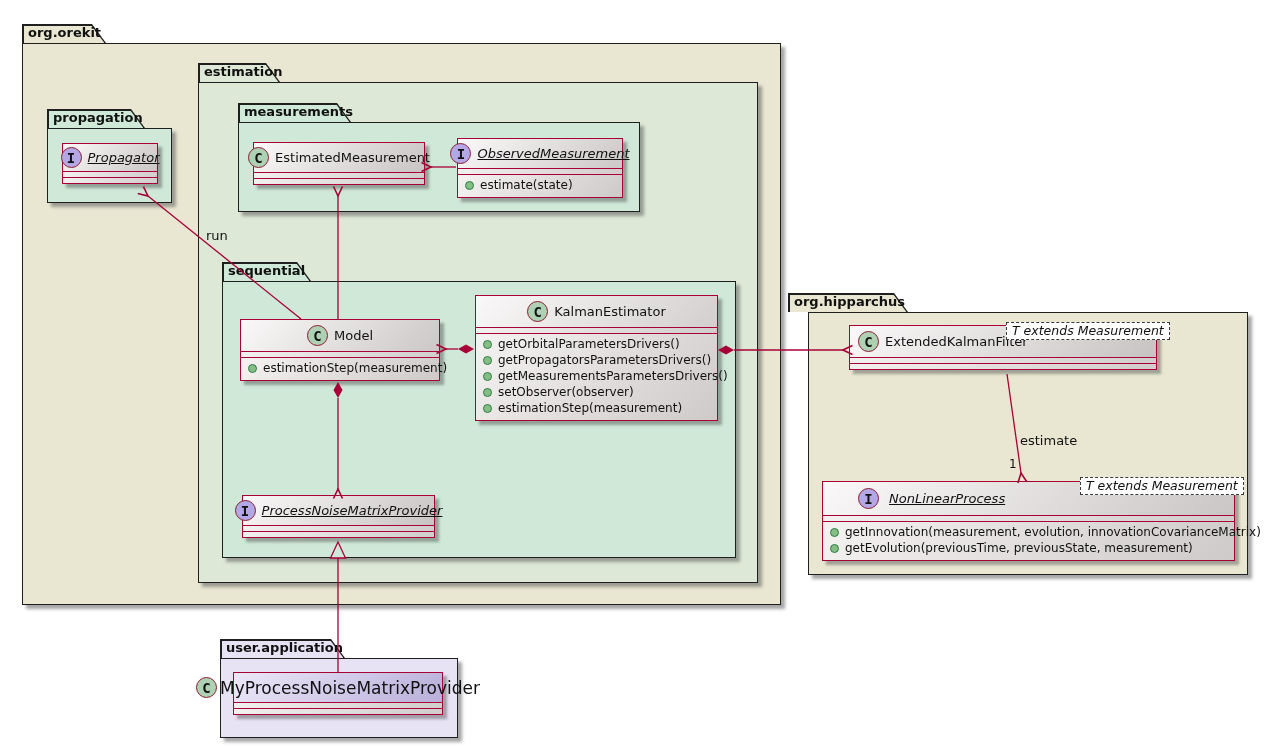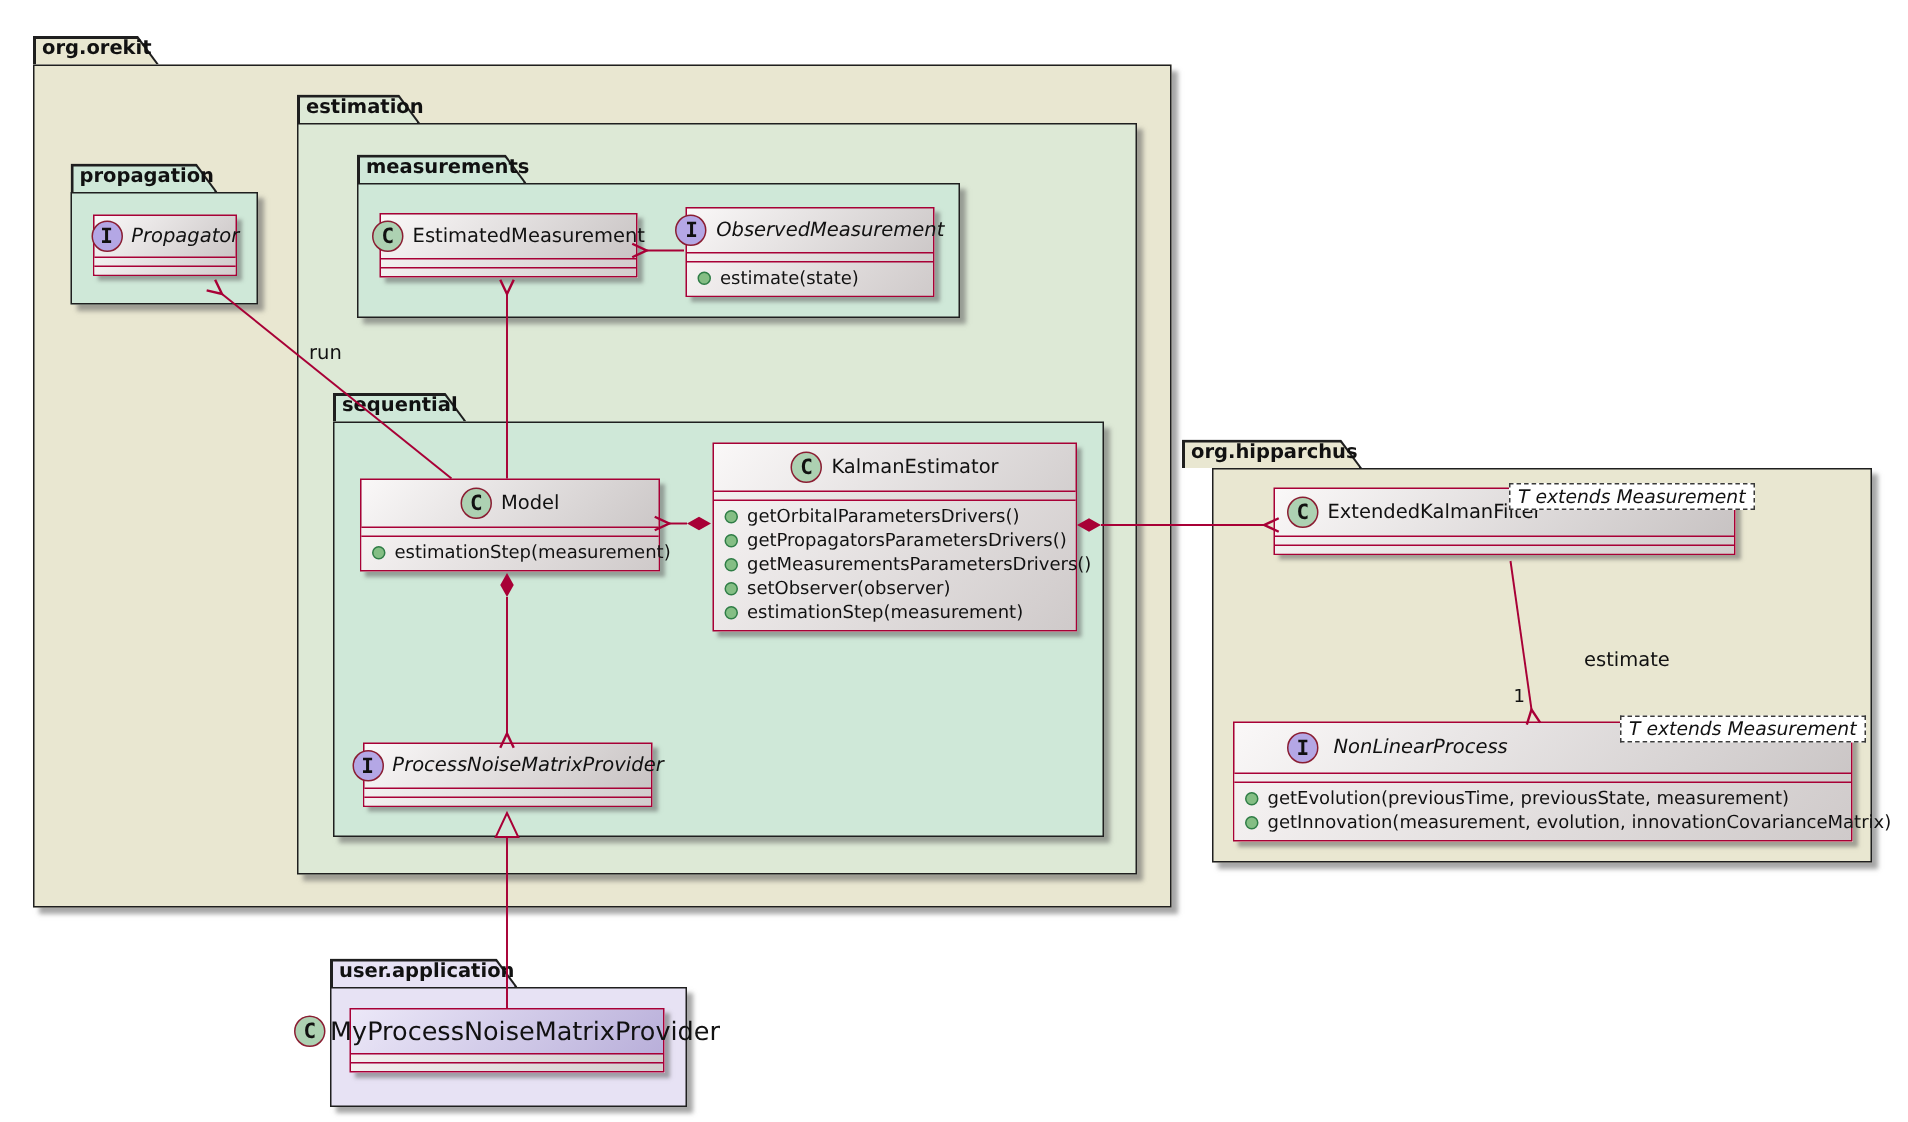--- a/index.html
+++ b/index.html
@@ -34,21 +34,21 @@
   .circ{
     width:21px;height:21px;border-radius:50%;flex:none;
     display:flex;align-items:center;justify-content:center;
     font-family:"DejaVu Sans Mono","Liberation Mono",monospace;
     font-weight:bold;font-size:14px;color:#111;border:1.4px solid #8a1d32;
     box-sizing:border-box;
   }
   .circ.kind-c{background:#ADD1B2;}
   .circ.kind-i{background:#B4A7E5;}
   .uname{font-size:13px;white-space:nowrap;}
-  .uname.it{font-style:italic;}
+  .uname.it{font-style:italic;text-decoration:underline;}
   .comp{height:5px;border-top:1.3px solid #A80036;
     background:linear-gradient(135deg,#f3f0f0,#d2cdcd);}
   .methods{border-top:1.3px solid #A80036;padding:3px 6px 4px 7px;
     display:flex;flex-direction:column;gap:1px;
     background:linear-gradient(135deg,#f5f2f2,#cfcaca);}
   .mrow{display:flex;align-items:center;gap:6px;font-size:12px;line-height:15px;white-space:nowrap;}
   .dot{width:7px;height:7px;border-radius:50%;background:#84BE84;border:1.2px solid #2f7d46;flex:none;box-sizing:content-box;}
   
   .generic{
     position:absolute;z-index:7;background:#ffffff;border:1.4px dashed #3a3a3a;
@@ -209,25 +209,25 @@
 
   <div class="ubox" style="left:822px;top:481px;width:413px;">
     <div class="uhead" style="justify-content:flex-start;padding:6px 8px 6px 35px;gap:10px;">
       <span class="circ kind-i">I</span>
       <span class="uname it">NonLinearProcess</span>
     </div>
     <div class="comp"></div>
     <div class="methods">
       <div class="mrow">
         <span class="dot"></span>
+        <span>getInnovation(measurement, evolution, innovationCovarianceMatrix)</span>
+      </div>
+      <div class="mrow">
+        <span class="dot"></span>
         <span>getEvolution(previousTime, previousState, measurement)</span>
-      </div>
-      <div class="mrow">
-        <span class="dot"></span>
-        <span>getInnovation(measurement, evolution, innovationCovarianceMatrix)</span>
       </div>
     </div>
   </div>
   <div class="generic" style="left:1080px;top:477px;">T extends Measurement</div>
 
   <div class="ubox lavender" style="left:233px;top:672px;width:210px;">
     <div class="uhead" style="padding:4px 5px;gap:3px;">
       <span class="circ kind-c">C</span>
       <span class="uname" style="font-size:17px;">MyProcessNoiseMatrixProvider</span>
     </div>
@@ -257,16 +257,16 @@
     <polygon points="338,382 333.5,390 338,398 342.5,390" fill="#A80036"></polygon>
     <line x1="338" y1="398" x2="338" y2="489" stroke="#A80036" stroke-width="1.3" marker-end="url(#arr)"></line>
 
     <line x1="1007" y1="374" x2="1021" y2="473" stroke="#A80036" stroke-width="1.3" marker-end="url(#arr)"></line>
 
     <line x1="338" y1="672" x2="338" y2="558" stroke="#A80036" stroke-width="1.3"></line>
     <polygon points="338,542 330.5,558 345.5,558" fill="#cfe8d8" stroke="#A80036" stroke-width="1.3"></polygon>
   </svg>
 
   <div class="edge-label" style="left:206px;top:228px;">run</div>
-  <div class="edge-label" style="left:1020px;top:433px;margin-left:36px;">estimate</div>
+  <div class="edge-label" style="left:1020px;top:433px;">estimate</div>
   <div class="edge-label" style="left:1009px;top:457px;font-size:12px;">1</div>
 
 </div>
 
 </body></html>

